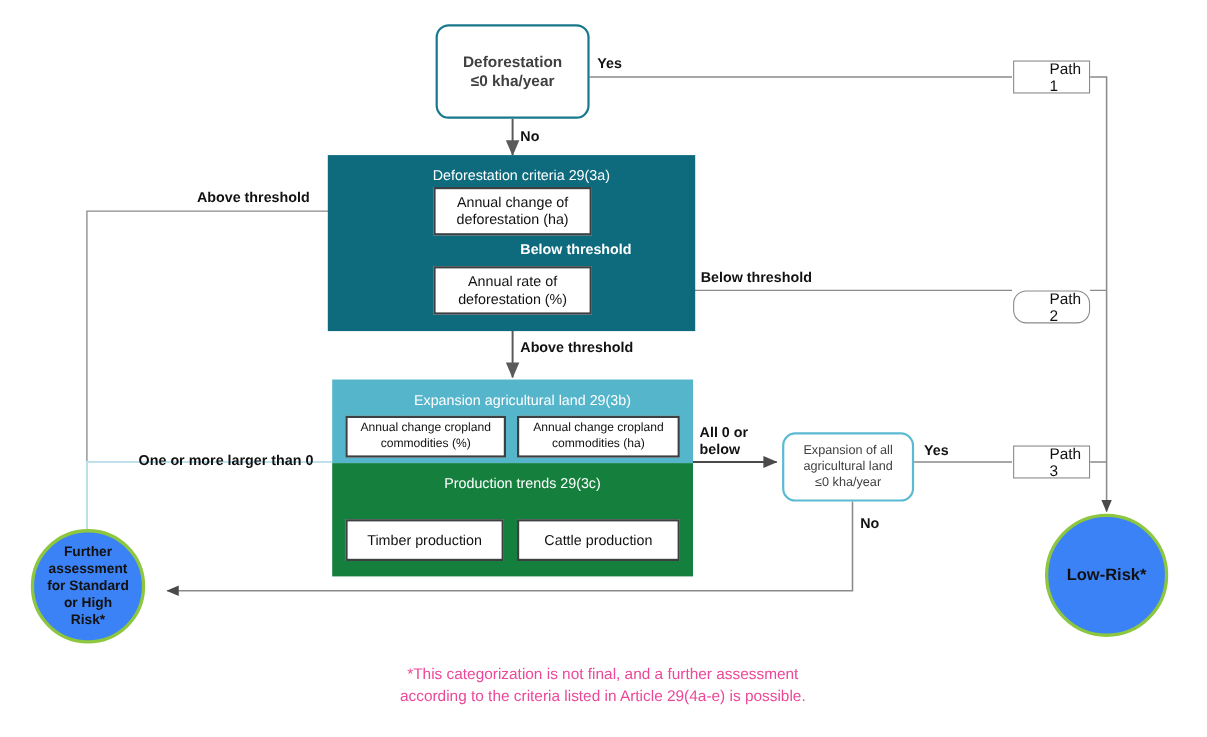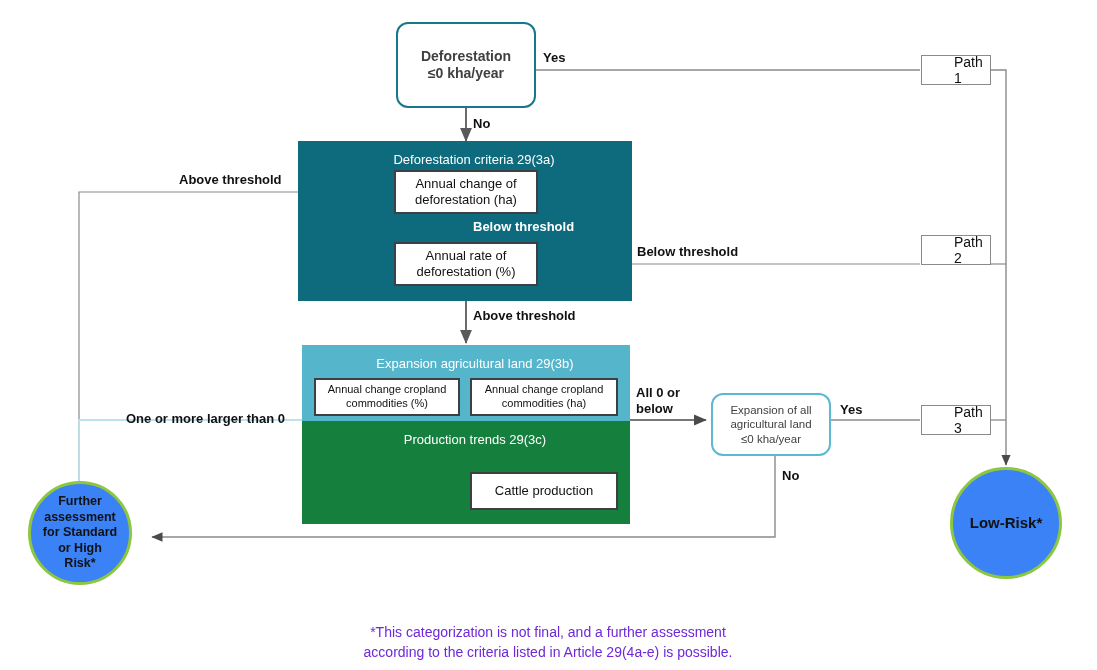--- a/index.html
+++ b/index.html
@@ -96,25 +96,24 @@
     font-size: 13px;
     font-weight: bold;
     color: #111111;
     white-space: nowrap;
   }
 
   
   .footnote {
     position: absolute;
     font-size: 14px;
-    color: #6d28d9;
+    color: #ec4899;
     line-height: 1.45;
     text-align: center;
     white-space: pre-line;
-    margin-top: 20px;
   }
 </style>
 </head>
 <body>
 
 <div id="canvas">
 
   <svg id="wires" viewBox="0 0 1097 670">
     <defs>
       <marker id="arrG" markerWidth="9" markerHeight="9" refX="7.5" refY="4" orient="auto">
@@ -178,32 +177,33 @@
     <div class="panel-title">Expansion agricultural land 29(3b)</div>
   </div>
   <div class="wbox" style="left:314px; top:378px; width:146px; height:38px; font-size:11px; white-space:pre-line;">Annual change cropland
 commodities (%)</div>
   <div class="wbox" style="left:470px; top:378px; width:148px; height:38px; font-size:11px; white-space:pre-line;">Annual change cropland
 commodities (ha)</div>
 
   <div class="panel panel-green" style="left:302px; top:421px; width:328px; height:103px;">
     <div class="panel-title">Production trends 29(3c)</div>
   </div>
+  <div class="wbox" style="left:314px; top:472px; width:144px; height:38px; font-size:13px;">Timber production</div>
   <div class="wbox" style="left:470px; top:472px; width:148px; height:38px; font-size:13px;">Cattle production</div>
 
   <div class="node decision light" style="left:711px; top:393px; width:120px; height:63px; font-size:11.5px;">
     <div>
       <div>Expansion of all</div>
       <div>agricultural land</div>
       <div>≤0 kha/year</div>
     </div>
   </div>
 
   <div class="node pathbox" style="left:921px; top:55px; width:70px; height:30px;">Path 1</div>
-  <div class="node pathbox" style="left:921px; top:235px; width:70px; height:30px;">Path 2</div>
+  <div class="node pathbox" style="left:921px; top:264px; width:70px; height:30px;border-radius:12px;">Path 2</div>
   <div class="node pathbox" style="left:921px; top:405px; width:70px; height:30px;">Path 3</div>
 
   <div class="node circle" style="left:950px; top:467px; width:112px; height:112px; font-size:15px;">Low-Risk*</div>
 
   <div class="node circle" style="left:28px; top:481px; width:104px; height:104px; font-size:12.5px; white-space:pre-line;">Further
 assessment
 for Standard
 or High
 Risk*</div>
 

